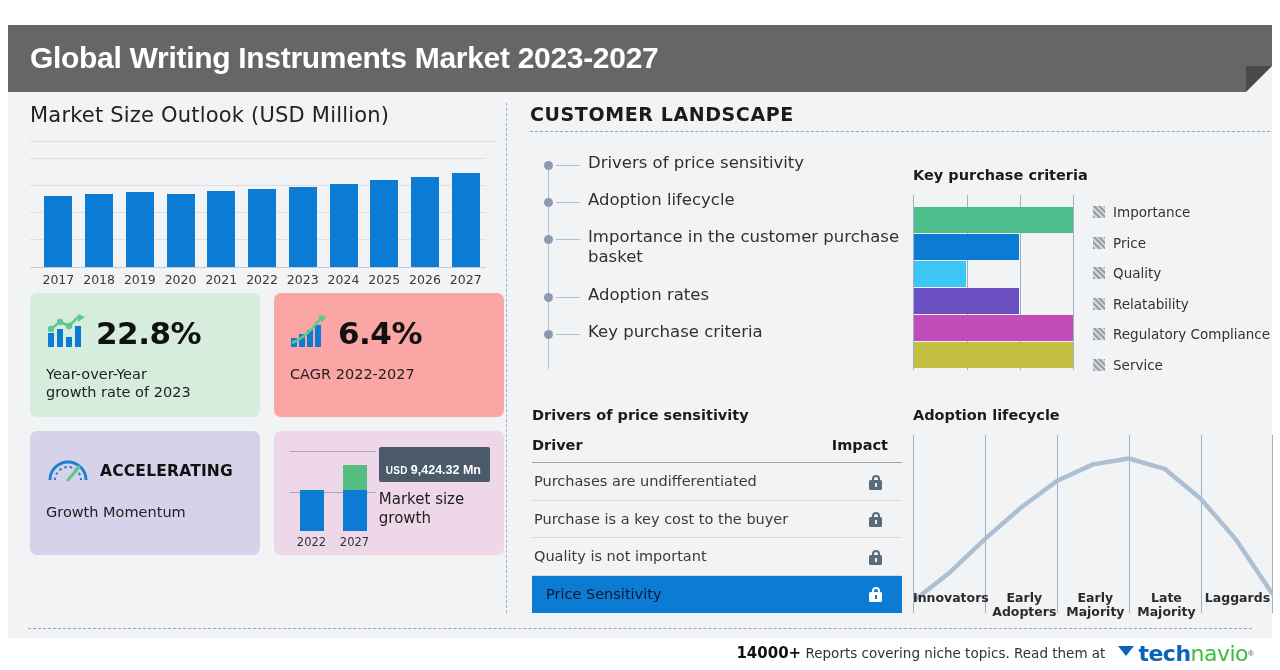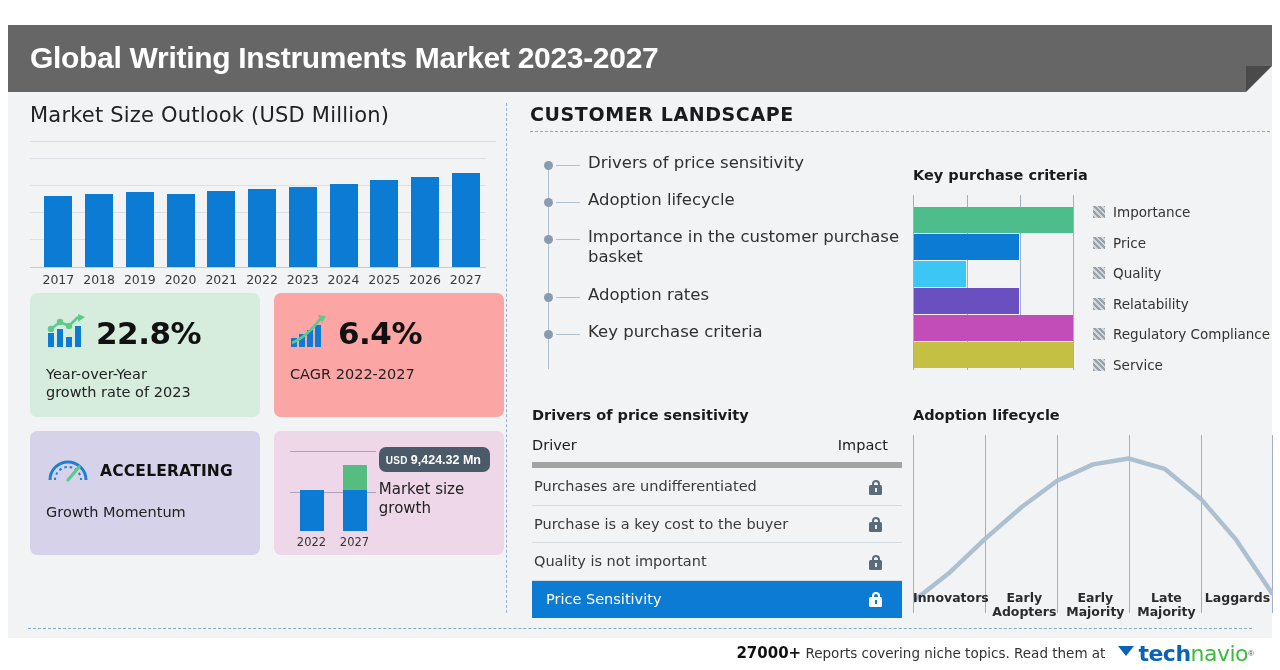--- a/index.html
+++ b/index.html
@@ -142,21 +142,21 @@
   .mini-bars { position: absolute; left: 0; bottom: 18px; width: 86px; height: 76px; display: flex; }
   .mini-slot { flex: 1 1 0; display: flex; align-items: flex-end; justify-content: center; }
   .mini-stack { width: 24px; display: flex; flex-direction: column; justify-content: flex-end; }
   .mini-seg-green { background: #55bd80; }
   .mini-seg-blue { background: #0b7bd4; }
   .mini-xaxis { position: absolute; left: 0; bottom: 0; width: 86px; display: flex; }
   .mini-tick { flex: 1 1 0; text-align: center; font-size: 11.5px; color: #333;
     font-family: "DejaVu Sans", sans-serif; }
   .usd-badge {
     display: inline-block; background: #4a5a68; color: #fff;
-    padding: 3px 9px 4px 7px; border-radius: 7px; white-space: nowrap;
+    padding: 13px 9px 4px 7px; border-radius: 2px; white-space: nowrap;
   }
   .usd-badge .u { font-size: 10px; font-weight: bold; letter-spacing: 0.3px; }
   .usd-badge .v { font-size: 12.5px; font-weight: bold; margin-left: 3px; }
   .mini-label {
     margin-top: 8px; font-size: 15px; color: #222; line-height: 1.25;
     font-family: "DejaVu Sans", sans-serif;
   }
 
   
   .right-col { position: absolute; left: 522px; top: 78px; width: 740px; }
@@ -210,33 +210,33 @@
   }
   .hatch {
     width: 12px; height: 12px; flex: none;
     background: repeating-linear-gradient(45deg,#98a0a8 0 2px,#d3d7db 2px 4px);
   }
 
   
   .drivers { position: absolute; left: 524px; top: 382px; width: 370px; }
   .tbl { width: 100%; margin-top: 14px; border-collapse: collapse; }
   .tbl th {
-    text-align: left; font-size: 14.5px; font-weight: normal; color: #1b1b1b;
-    padding: 0 0 9px 0; border-bottom: 6px solid #a3a3a3;
+    text-align: left; font-size: 14.5px; font-weight: bold; color: #1b1b1b;
+    padding: 0 0 9px 0; border-bottom: 1px solid #a3a3a3;
     font-family: "DejaVu Sans", sans-serif;
   }
   .tbl th.impact { text-align: center; padding-right: 14px; }
   .tbl td {
     font-size: 14.5px; color: #3a3a3a; padding: 10px 0 10px 2px;
     border-bottom: 1px solid #d7dce1;
     font-family: "DejaVu Sans", sans-serif;
   }
   .tbl td.lock { text-align: right; padding-right: 20px; width: 60px; }
   .tbl tr.highlight td {
-    background: #0b7bd4; color: #ffffff; border-bottom: none;
+    background: #0b7bd4; color: #0f172a; border-bottom: none;
     padding-bottom: 11px; padding-left: 14px;
   }
   .lock-glyph { display: inline-block; width: 13px; height: 15px; position: relative; vertical-align: middle; }
   .lock-glyph .shackle {
     position: absolute; left: 2.5px; top: 0; width: 8px; height: 6px;
     border: 2px solid #5b6b7a; border-bottom: none;
     border-radius: 4px 4px 0 0;
   }
   .lock-glyph .body {
     position: absolute; left: 0; top: 5px; width: 13px; height: 10px;
@@ -566,21 +566,21 @@
             <div class="lc-label">Early<br>Majority</div>
             <div class="lc-label">Late<br>Majority</div>
             <div class="lc-label">Laggards</div>
           </div>
       </div>
     </div>
 
     <div class="footer-divider"></div>
     <div class="footer">
       <div class="footer-text">
-        <b>27000+</b>
+        <b>14000+</b>
         <span>Reports covering niche topics. Read them at</span>
       </div>
       <div class="brand">
         <span class="brand-mark">
           <svg width="18" height="18" viewBox="0 0 18 18">
             <polygon points="1,4 17,4 9,14" fill="#0a63b8"></polygon>
           </svg>
         </span>
         <span class="brand-tech">tech</span>
           <span class="brand-navio">navio</span>

